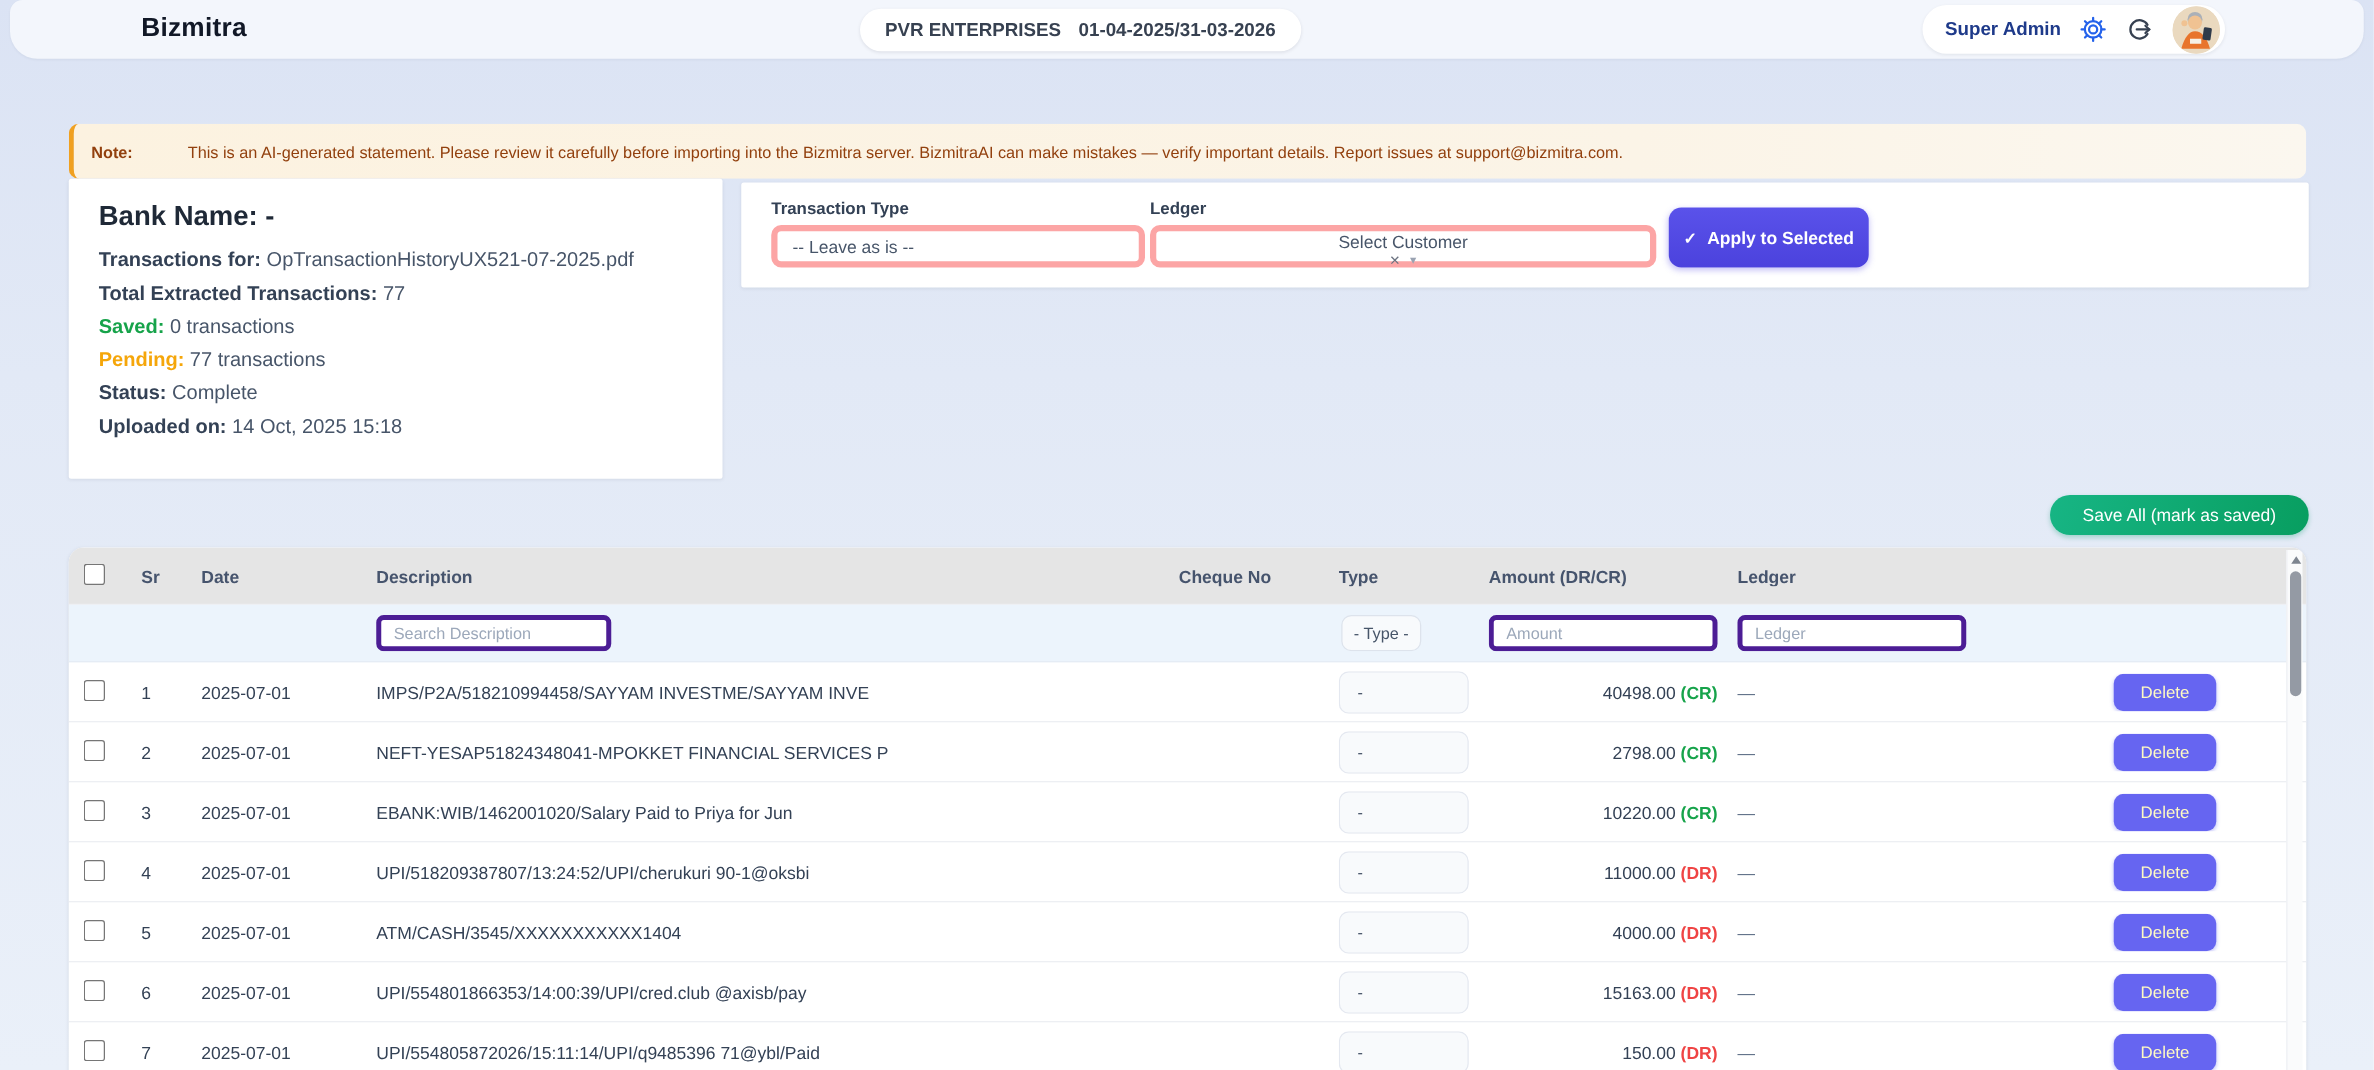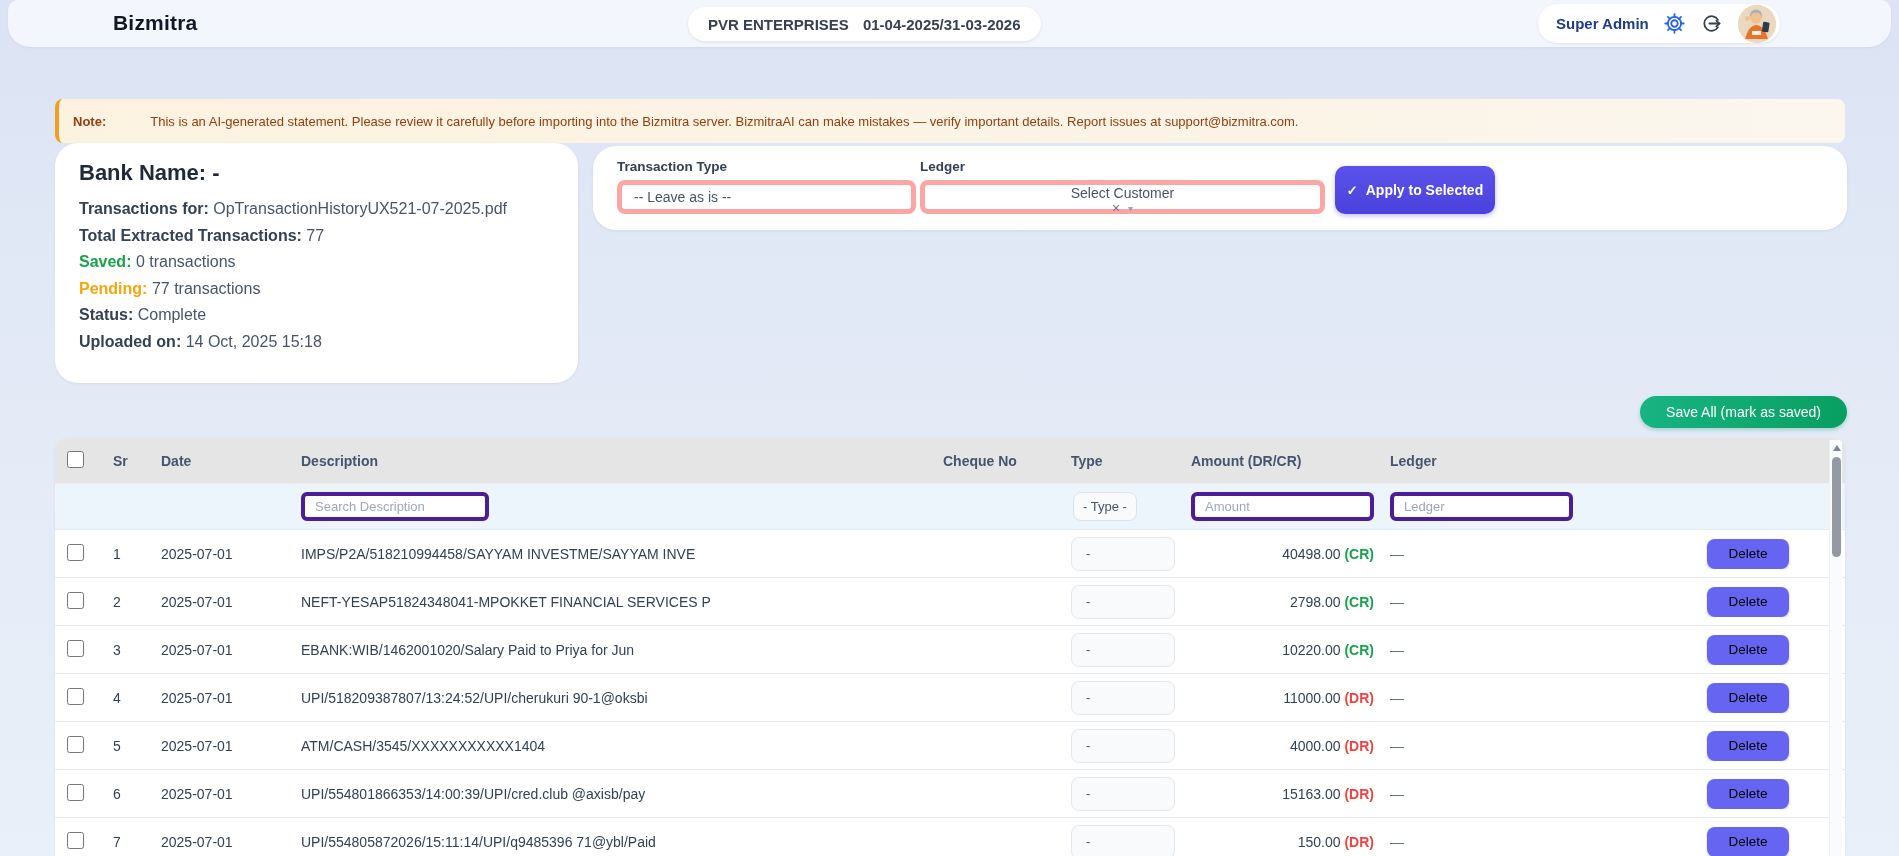--- a/index.html
+++ b/index.html
@@ -32,21 +32,21 @@
   
   .note-banner {
     position:absolute; left:55px; top:99px; width:1790px; height:44px;
     background:linear-gradient(90deg,#fcf2e0 0%,#fbf4e7 70%,#fbf7ef 100%);
     border-left:4px solid #f0a020; border-radius:8px;
     display:flex; align-items:center; padding-left:14px;
     font-size:13px; color:#92400e;gap:40px;
   }
   .note-banner b { margin-right:4px; }
   
-  .card { background:#fff; border-radius:23px; box-shadow:0 1px 3px rgba(16,24,40,.07); position:absolute; }
+  .card { background:#fff; border-radius:2px; box-shadow:0 1px 3px rgba(16,24,40,.07); position:absolute; }
   .summary-card { left:55px; top:143px; width:523px; height:240px; padding:17px 24px; }
   .summary-title { font-size:22px; font-weight:700; color:#1f2937; margin-bottom:14px; }
   .summary-line { font-size:16px; color:#475569; margin:8.5px 0; }
   .summary-line b { color:#334155; }
   .summary-line b.green { color:#16a34a; }
   .summary-line b.amber { color:#f5a60a; }
   
   .filter-card { left:593px; top:146px; width:1254px; height:84px; padding:16px 24px; display:flex; align-items:flex-end; }
   .field { display:flex; flex-direction:column; }
   .field-label { font-size:13.5px; font-weight:600; color:#334155; margin-bottom:6px; }
@@ -110,22 +110,22 @@
   }
   .type-row {
     height:34px; width:104px; background:#f8fafc; border:1px solid #e4e8f0; border-radius:8px;
     display:flex; align-items:center; padding-left:14px; font-size:13px; color:#475569; cursor:pointer;
   }
   .amt { color:#334155; }
   .drcr { font-weight:700; }
   .drcr.cr { color:#16a34a; }
   .drcr.dr { color:#ef4444; }
   .delete-btn {
-    margin-left:32px; width:82px; height:30px; border:none; cursor:pointer;
-    background:#6665f1; border-radius:8px; color:#000000; font-size:13.5px; font-weight:500; font-family:inherit;
+    margin-left:16px; width:82px; height:30px; border:none; cursor:pointer;
+    background:#6665f1; border-radius:8px; color:#fef9c3; font-size:13.5px; font-weight:500; font-family:inherit;
     box-shadow:0 1px 3px rgba(99,102,241,.35);
   }
   
   .vscroll {
     position:absolute; top:2px; right:3px; bottom:0; width:13px;
     background:#fafbfc; border-left:1px solid #eef0f3;
   }
   .vs-up {
     position:absolute; top:5px; left:3px;
     width:0; height:0; border-left:4px solid transparent; border-right:4px solid transparent;

